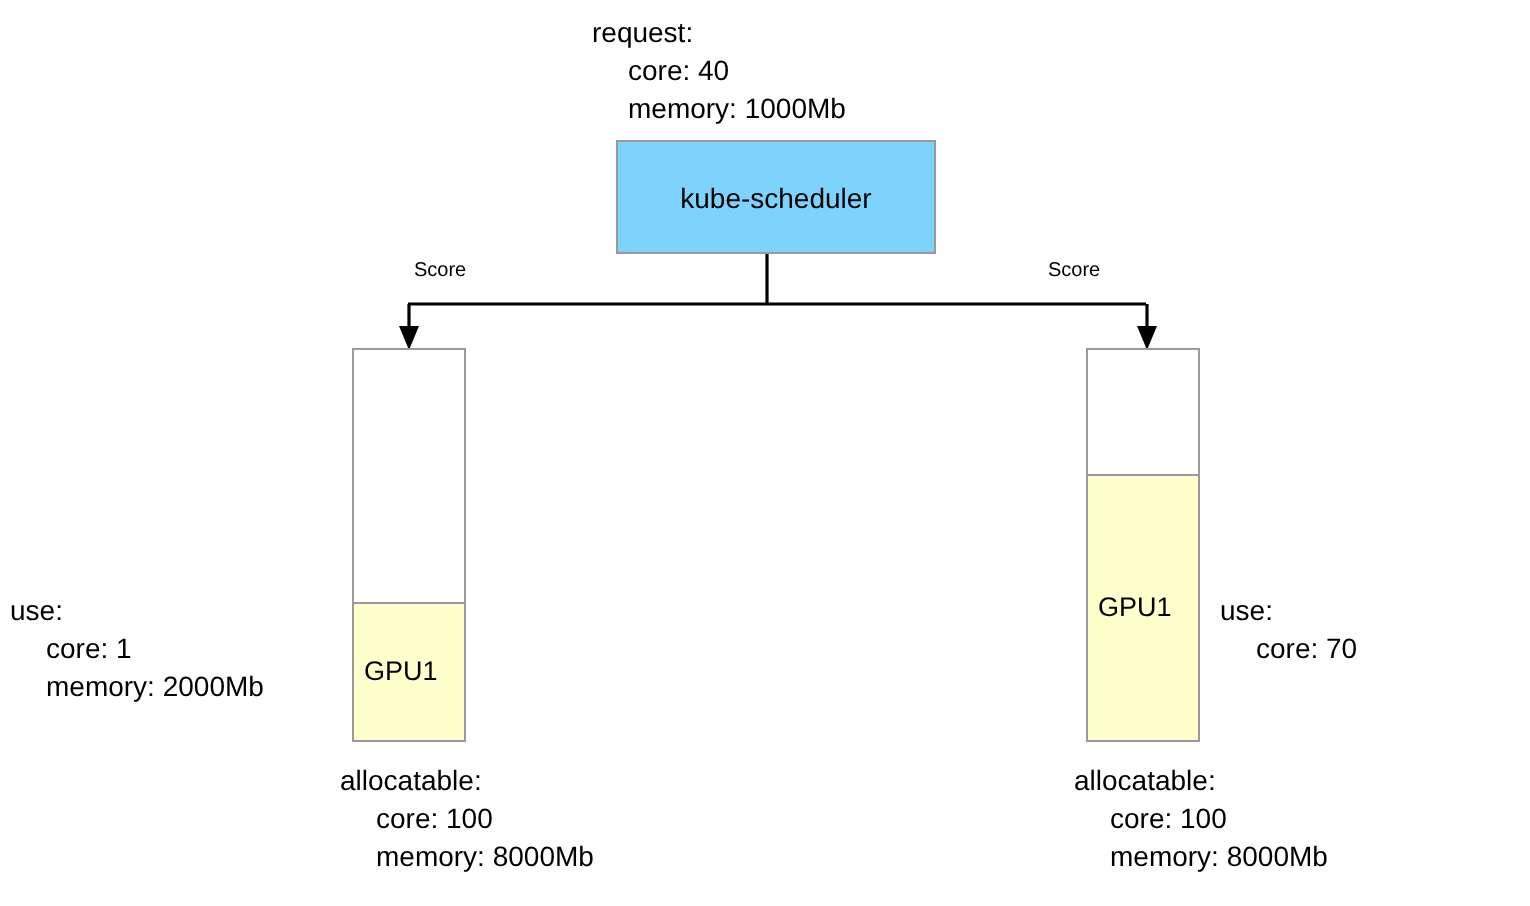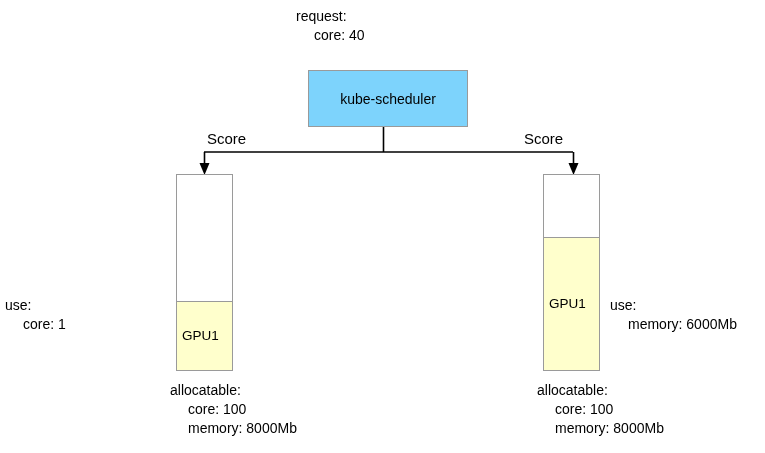--- a/index.html
+++ b/index.html
@@ -67,21 +67,21 @@
     position: absolute;
     left: 0;
     top: 0;
     width: 765px;
     height: 453px;
     pointer-events: none;
   }
 
   .score-label {
     position: absolute;
-    font-size: 15px;
+    font-size: 10px;
     white-space: nowrap;
   }
   #score-label-left  { left: 207px; top: 130px; }
   #score-label-right { left: 524px; top: 130px; }
 
   
   .node-bar {
     position: absolute;
     border: 1px solid #9a9a9a;
     box-sizing: border-box;
@@ -123,20 +123,21 @@
   #node-bar-right .gpu-label { bottom: 59px; }
 </style>
 </head>
 <body>
 
 <div class="canvas">
 
   <div class="spec-block" id="request-block">
     <span class="spec-title">request:</span>
     <span class="spec-row">core: 40</span>
+    <span class="spec-row">memory: 1000Mb</span>
   </div>
 
   <div id="scheduler-node">
     <span>kube-scheduler</span>
   </div>
 
   <svg id="connectors" viewBox="0 0 765 453">
 
     <line x1="383.5" y1="127" x2="383.5" y2="152" stroke="#000000" stroke-width="1.6"></line>
 
@@ -158,31 +159,32 @@
   </div>
 
   <div class="node-bar" id="node-bar-right">
     <div class="used-fill"></div>
     <span class="gpu-label">GPU1</span>
   </div>
 
   <div class="spec-block" id="left-use-block">
     <span class="spec-title">use:</span>
     <span class="spec-row">core: 1</span>
+    <span class="spec-row">memory: 2000Mb</span>
   </div>
 
   <div class="spec-block" id="left-alloc-block">
     <span class="spec-title">allocatable:</span>
     <span class="spec-row">core: 100</span>
     <span class="spec-row">memory: 8000Mb</span>
   </div>
 
   <div class="spec-block" id="right-use-block">
     <span class="spec-title">use:</span>
-    <span class="spec-row">memory: 6000Mb</span>
+    <span class="spec-row">core: 70</span>
   </div>
 
   <div class="spec-block" id="right-alloc-block">
     <span class="spec-title">allocatable:</span>
     <span class="spec-row">core: 100</span>
     <span class="spec-row">memory: 8000Mb</span>
   </div>
 
 </div>
 

